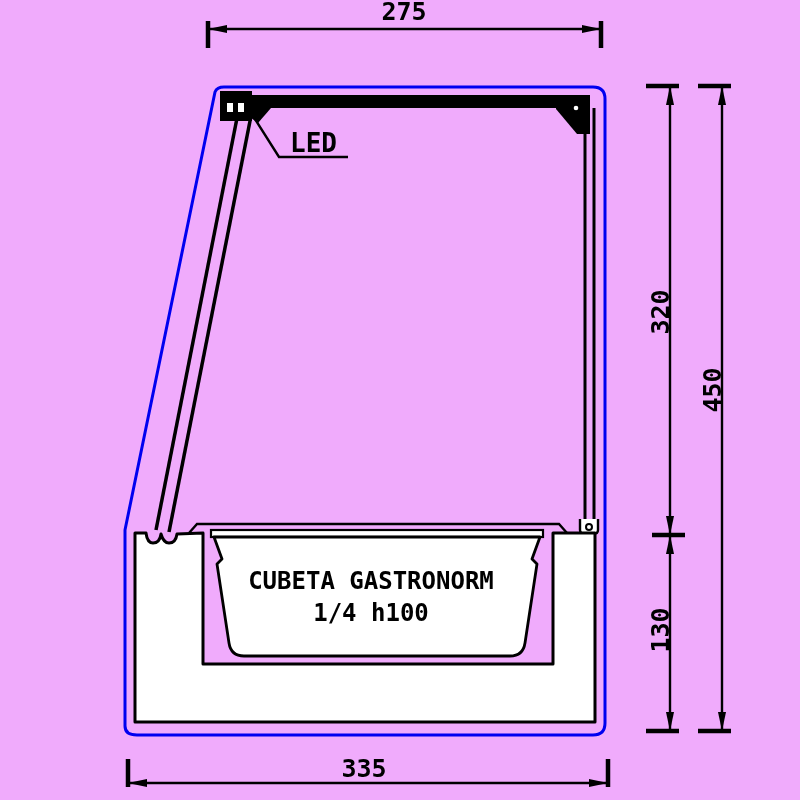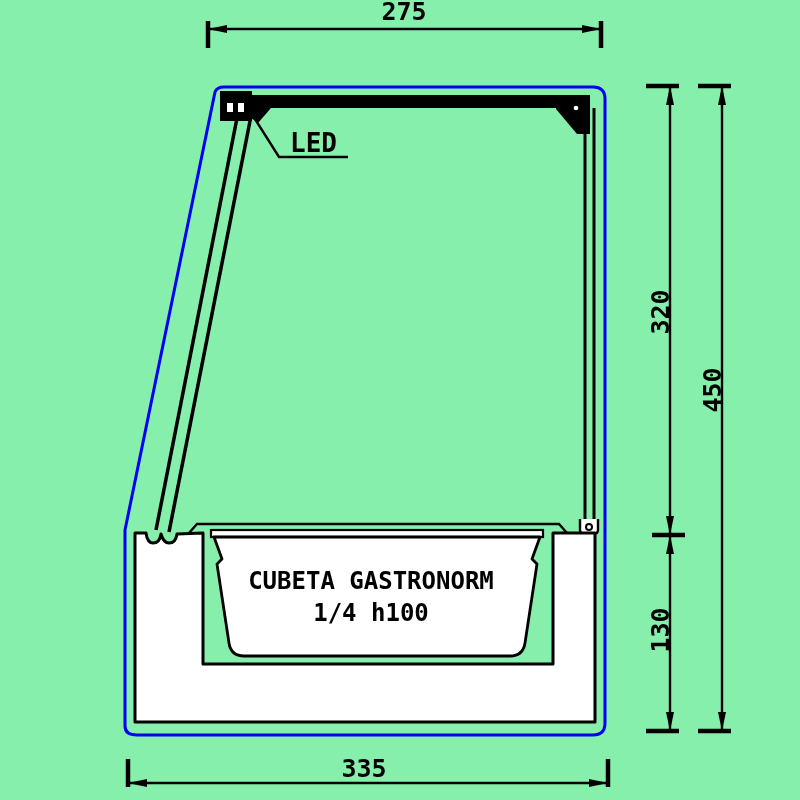--- a/index.html
+++ b/index.html
@@ -5,21 +5,21 @@
   html, body {
     margin: 0;
     padding: 0;
     background: #ffffff;
     font-family: "DejaVu Sans Mono", "Liberation Mono", monospace;
   }
   .canvas {
     position: relative;
     width: 800px;
     height: 800px;
-    background: #86efac;
+    background: #f0abfc;
     overflow: hidden;
   }
   svg { display: block; }
   .cad-text {
     font-family: "DejaVu Sans Mono", "Liberation Mono", monospace;
     font-weight: bold;
     fill: #000000;
   }
 </style>
 </head>

